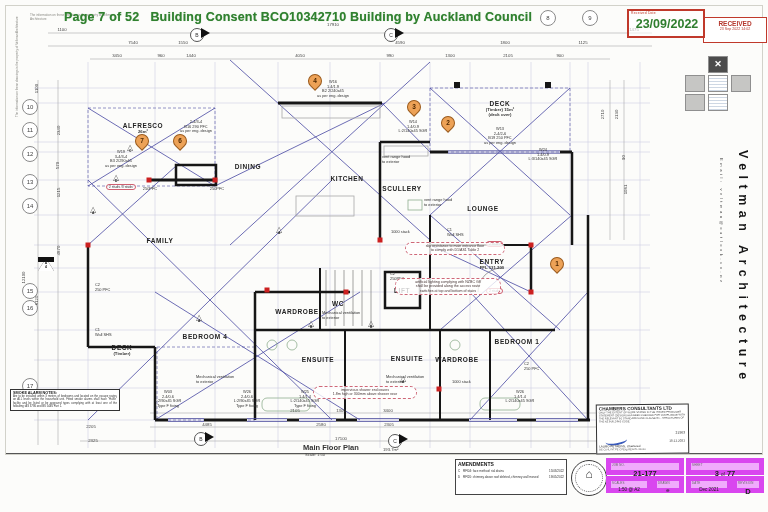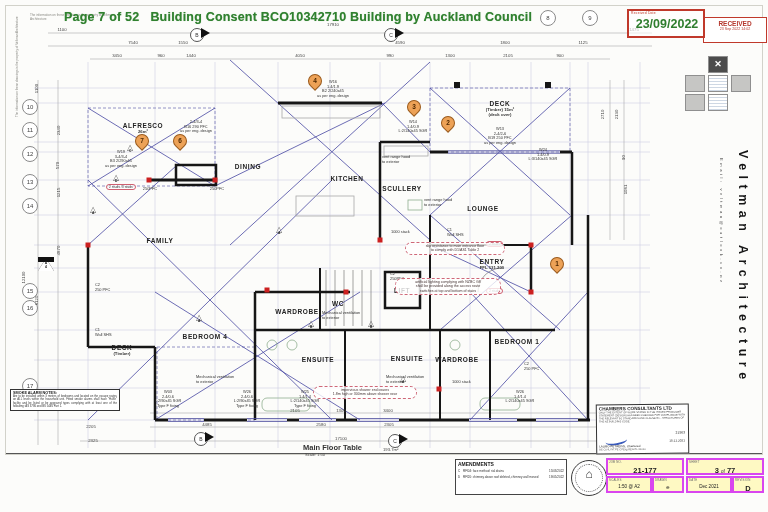--- a/index.html
+++ b/index.html
@@ -81,21 +81,21 @@
          background:#fff;z-index:10;padding:1px 2px;box-sizing:border-box}
   #amend .ttl{font-size:5px;font-weight:bold}
   #amend .row{position:relative;font-size:3px;color:#333;margin-top:2px;padding-left:5px}
   #amend .rev{position:absolute;left:0;top:0}
   #amend .dt{position:absolute;right:0;top:0}
   #roundstamp{position:absolute;left:571px;top:460px;width:34px;height:34px;border:1.6px solid #3a3a3a;
         border-radius:50%;background:#fff;z-index:10;text-align:center}
   #roundstamp i{display:block;margin-top:6px;font-size:12px;color:#333;font-style:normal}
   #roundstamp::after{content:"";position:absolute;inset:3px;border:1px dotted #666;border-radius:50%}
   #jobtbl{position:absolute;left:606px;top:458px;width:158px;height:35px;z-index:10;font-size:4.4px}
-  .cell{position:absolute;border:2px solid #d946ef;background:#fef9c3;box-sizing:border-box}
+  .cell{position:absolute;border:5px solid #d946ef;background:#f0abfc;box-sizing:border-box}
   .cap{position:absolute;left:1px;top:0;font-size:2.9px;color:#666;letter-spacing:.2px}
   .val{position:absolute;left:0;right:0;top:6px;text-align:center;font-size:6px;color:#222}
   .val.big{font-weight:bold;font-size:7.5px}
   .mfp{z-index:9}
   #mfp-title{position:absolute;left:303px;top:443px;font-size:7.5px;font-weight:bold;color:#333;
              border-bottom:1px solid #333;padding-bottom:1px;z-index:9}
   #mfp-scale{position:absolute;left:305px;top:452px;font-size:4px;color:#444;z-index:19}
   #mfp-area{position:absolute;left:383px;top:447px;font-size:4.2px;color:#444;z-index:9}
   #smoke{position:absolute;left:10px;top:389px;width:110px;border:1px solid #333;background:#fff;
          padding:1px 2px;z-index:8;box-sizing:border-box}
@@ -402,21 +402,21 @@
   <span class="vdim" style="left:54px;top:163px">570</span>
   <span class="vdim" style="left:54px;top:190px">1215</span>
   <span class="vdim" style="left:54px;top:248px">4870</span>
   <span class="vdim" style="left:32px;top:298px">6120</span>
   <span class="vdim" style="left:18px;top:275px">12100</span>
   <span class="vdim" style="left:598px;top:112px">2710</span>
   <span class="vdim" style="left:612px;top:112px">2130</span>
   <span class="vdim" style="left:621px;top:155px">90</span>
   <span class="vdim" style="left:621px;top:187px">1081</span>
 
-  <div id="mfp-title" class="mfp">Main Floor Table</div>
+  <div id="mfp-title" class="mfp">Main Floor Plan</div>
   <div id="mfp-scale" class="mfp">Scale: 1:50</div>
   <div id="mfp-area" class="mfp">193.7m²</div>
 
   <div id="chstamp">
     <div class="co">CHAMBERS CONSULTANTS LTD</div>
     <div class="bd">ONLY THE EXTENT OF WORK STATED IN THE ISSUED PRODUCER STATEMENT (DESIGN) HAS BEEN CHECKED FOR COMPLIANCE WITH THE RELEVANT B1 STANDARDS AND CLAUSE B1 - STRUCTURES OF THE NZ BUILDING CODE.</div>
     <span class="num">21903</span>
     <span class="sig"></span>
     <span class="dt">15.12.2021</span>
     <span class="nm">LAURO PETREINS, Chartered</span>

